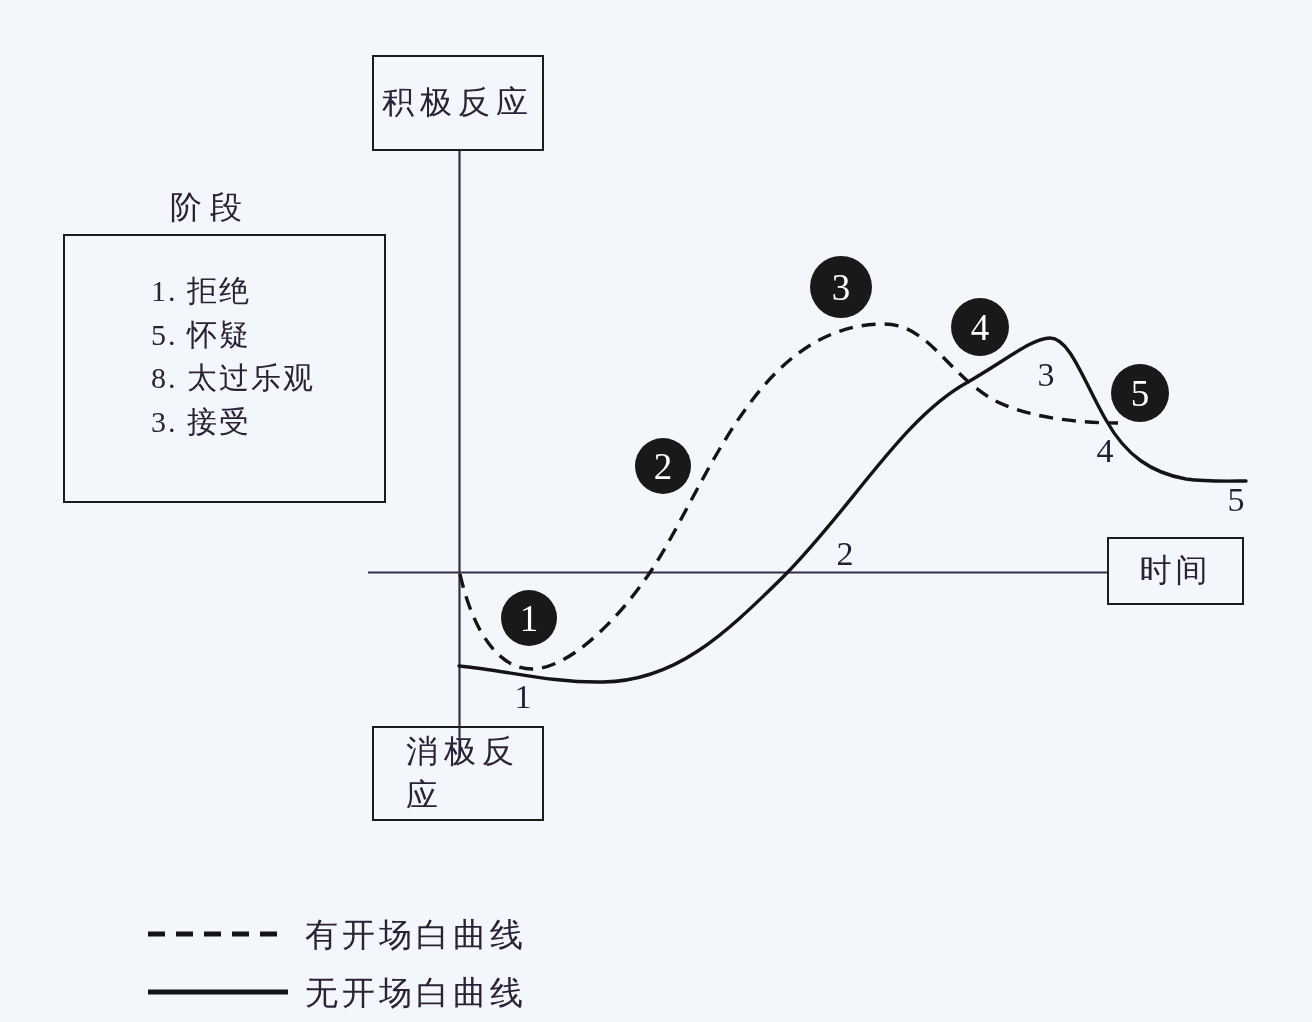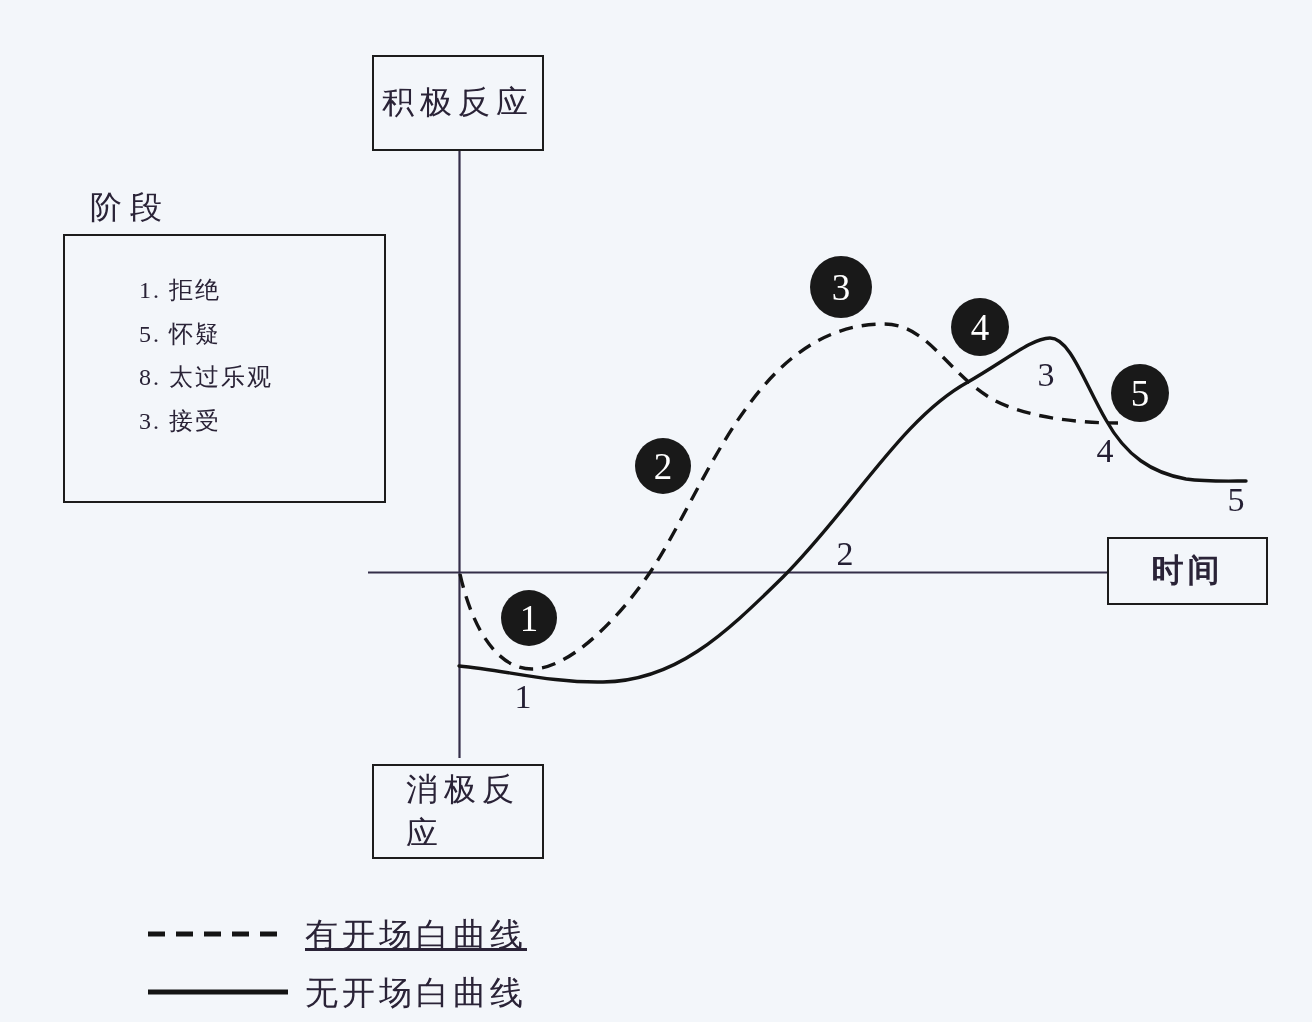--- a/index.html
+++ b/index.html
@@ -20,35 +20,36 @@
     position:absolute;
     border:2px solid #1c1c1c;
     display:flex;align-items:center;justify-content:center;
     font-size:32px;
     letter-spacing:6px;
     color:#2a2337;
     background:transparent;
     box-sizing:border-box;
   }
   .box-top{left:372px;top:55px;width:172px;height:96px;}
-  .box-bottom{left:372px;top:764px;width:172px;height:95px;padding-left:32px;}
-  .box-time{left:1107px;top:537px;width:161px;height:68px;letter-spacing:4px;font-weight:bold;}
+  .box-bottom{left:372px;top:726px;width:172px;height:95px;padding-left:32px;}
+  .box-time{left:1107px;top:537px;width:137px;height:68px;letter-spacing:4px;}
 
   .stages-title{
     position:absolute;left:90px;top:186px;width:240px;
-    text-align:left;font-size:32px;letter-spacing:8px;
+    text-align:center;font-size:32px;letter-spacing:8px;
   }
   .stages-box{
     position:absolute;left:63px;top:234px;width:323px;height:269px;
     border:2px solid #1c1c1c;box-sizing:border-box;
     padding:33px 0 0 74px;
   }
   .stage-item{
-    font-size:24px;line-height:43.5px;letter-spacing:2px;
+    font-size:30px;line-height:43.5px;letter-spacing:2px;
     white-space:nowrap;
+    margin-left:12px;
   }
 
   .marker{
     position:absolute;
     border-radius:50%;
     background:#191919;
     color:#ffffff;
     display:flex;align-items:center;justify-content:center;
     font-size:37px;
     font-family:"Liberation Serif","DejaVu Serif",serif;
@@ -67,21 +68,21 @@
   .n2{left:828px;top:535px;}
   .n3{left:1029px;top:356px;}
   .n4{left:1088px;top:432px;}
   .n5{left:1219px;top:481px;}
 
   .legend-label{
     position:absolute;left:305px;
     font-size:33px;letter-spacing:4px;color:#2a2337;
     white-space:nowrap;
   }
-  .legend-1{top:913px;text-decoration:underline;}
+  .legend-1{top:913px;}
   .legend-2{top:971px;text-align:center;}
 </style>
 </head>
 <body>
 
 <div class="canvas">
 
   <svg class="overlay" viewBox="0 0 1312 1022">
 
     <line x1="459.5" y1="151" x2="459.5" y2="758" stroke="#342e49" stroke-width="2.2"></line>

